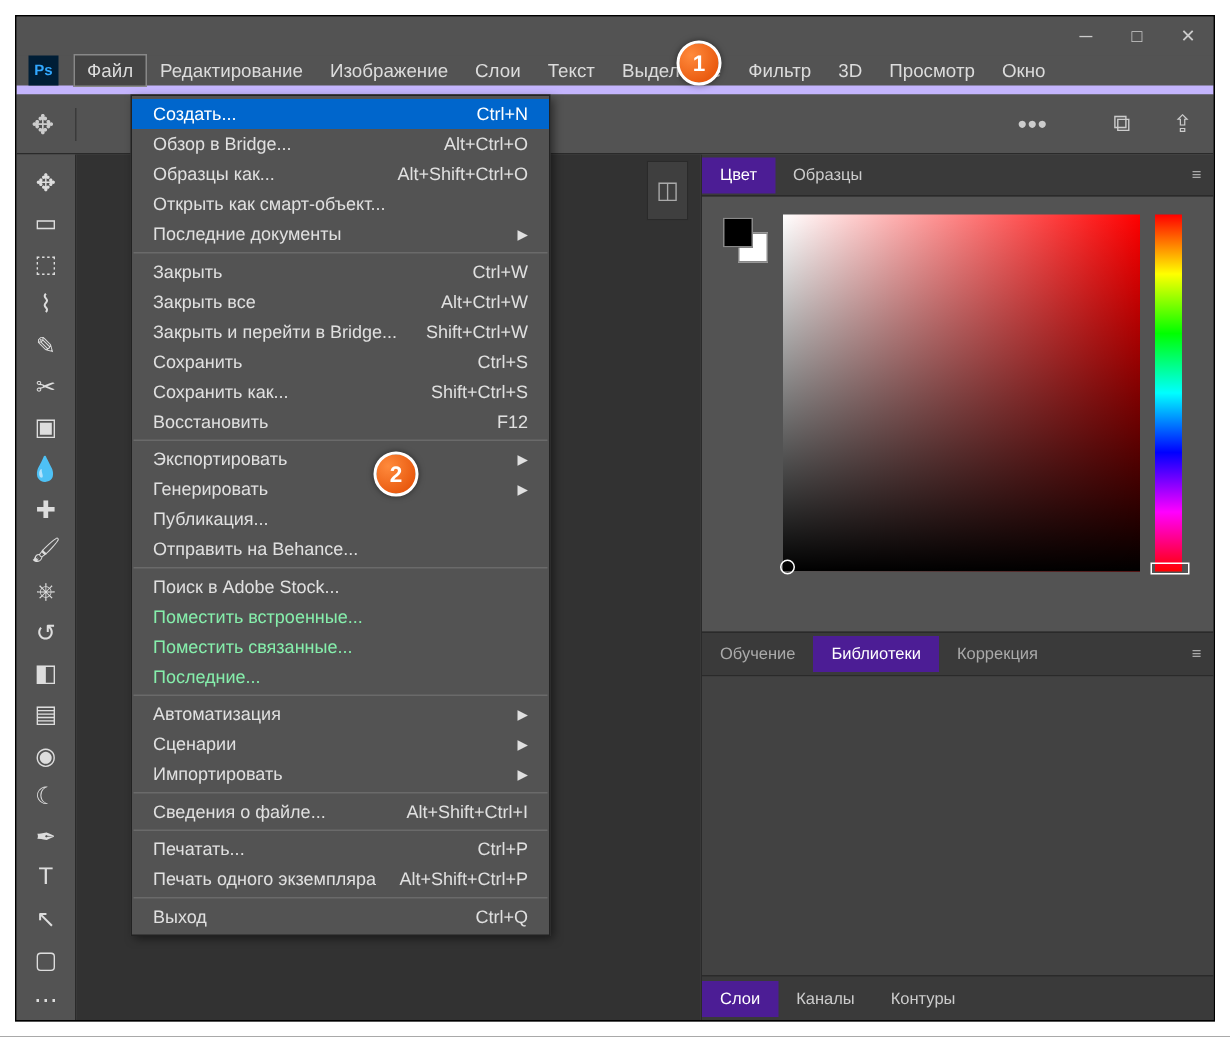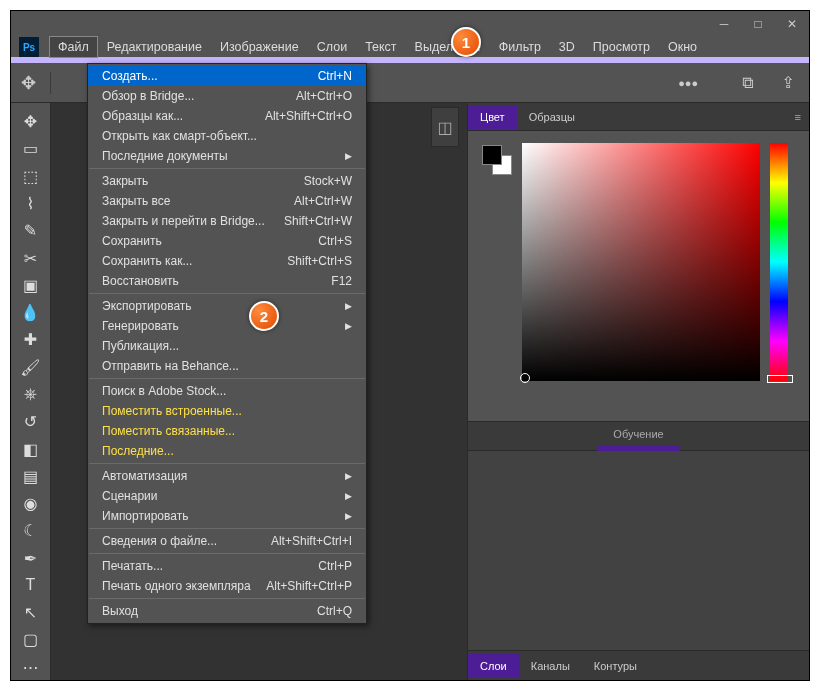--- a/index.html
+++ b/index.html
@@ -26,30 +26,30 @@
 .ptab-menu { margin-left: auto; padding: 0 8px; cursor: pointer; color: #aaa; }
 .color-panel { height: 290px; padding: 12px 14px; display: flex; gap: 10px; position: relative; }
 .swatch-pair { width: 30px; height: 30px; position: relative; margin-top: 2px; }
 .swatch-pair .fg { width: 20px; height: 20px; background: #000; border: 1px solid #888; position: absolute; top: 0; left: 0; z-index: 2; }
 .swatch-pair .bg { width: 20px; height: 20px; background: #fff; border: 1px solid #888; position: absolute; bottom: 0; right: 0; }
 .picker { width: 238px; height: 238px; position: relative; background: linear-gradient(to bottom, rgba(0,0,0,0), #000), linear-gradient(to right, #fff, #ff0000); }
 .picker::after { content:''; position:absolute; left:0; bottom:0; width:8px; height:8px; border:1px solid #fff; border-radius:50%; transform:translate(-2px,2px); }
 .hue { width: 18px; height: 238px; background: linear-gradient(to bottom, #ff0000, #ffff00, #00ff00, #00ffff, #0000ff, #ff00ff, #ff0000); position: relative; }
 .hue::after { content:''; position:absolute; bottom:-2px; left:-3px; width:24px; height:6px; border:1px solid #fff; }
 .spacer { flex: 1; background: #424242; }
-.lower-tabs { height: 30px; background: #3a3a3a; display: flex; align-items: center; font-size: 11px; color: #aaa; border-top: 1px solid #2a2a2a; border-bottom: 1px solid #2a2a2a; flex-direction: column; }
+.lower-tabs { height: 30px; background: #3a3a3a; display: flex; align-items: center; font-size: 11px; color: #aaa; border-top: 1px solid #2a2a2a; border-bottom: 1px solid #2a2a2a; }
 .bottom-tabs { height: 30px; background: #3a3a3a; display: flex; align-items: center; font-size: 11px; color: #ccc; border-top: 1px solid #2a2a2a; }
 
 
 .dropdown { position: absolute; left: 76px; top: 52px; width: 280px; background: #535353; border: 1px solid #222; box-shadow: 2px 2px 6px rgba(0,0,0,0.5); z-index: 100; color: #e0e0e0; font-size: 12px; padding: 2px 0; }
 .dd-row { display: flex; justify-content: space-between; padding: 3px 14px; cursor: pointer; align-items: center; height: 20px; }
 .dd-row.hl { background: #0066cc; color: #ffffff; }
 .dd-row .arrow { font-size: 9px; color: inherit; }
 .dd-sep { height: 1px; background: #6a6a6a; margin: 2px 1px; }
-.dd-disabled { color: #fde047; }
+.dd-disabled { color: #86efac; }
 
 
 .badge { position: absolute; width: 30px; height: 30px; border-radius: 50%; color: #fff; font-weight: bold; font-size: 15px; display: flex; align-items: center; justify-content: center; border: 2px solid #fff; z-index: 200; box-shadow: 0 0 4px rgba(0,0,0,0.5); }
 .badge.b1 { background: radial-gradient(circle at 30% 30%, #ff8a3c, #e24a00); left: 440px; top: 16px; }
 .badge.b2 { background: radial-gradient(circle at 30% 30%, #ff8a3c, #e24a00); left: 238px; top: 290px; }
 .arrow-line { position: absolute; z-index: 150; pointer-events: none; }
 
 .align-ic { width:16px; height:14px; display:inline-block; position:relative; opacity:0.65; }
 .align-ic::before,.align-ic::after { content:''; position:absolute; background:#ccc; }
 </style>
@@ -180,21 +180,21 @@
         <span>Открыть как смарт-объект...</span>
         <span></span>
       </div>
       <div class="dd-row">
         <span>Последние документы</span>
         <span class="arrow">▶</span>
       </div>
       <div class="dd-sep"></div>
       <div class="dd-row">
         <span>Закрыть</span>
-        <span>Stock+W</span>
+        <span>Ctrl+W</span>
       </div>
       <div class="dd-row">
         <span>Закрыть все</span>
         <span>Alt+Ctrl+W</span>
       </div>
       <div class="dd-row">
         <span>Закрыть и перейти в Bridge...</span>
         <span>Shift+Ctrl+W</span>
       </div>
       <div class="dd-row">

